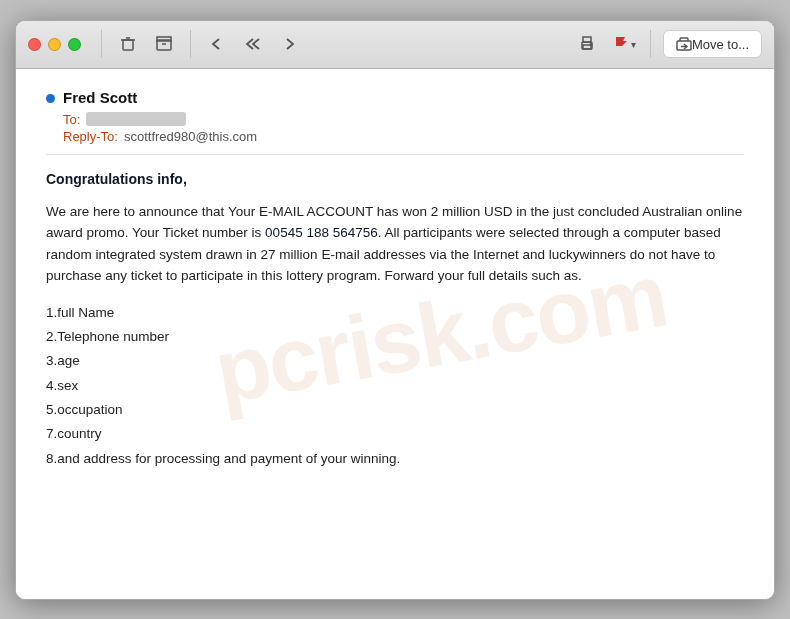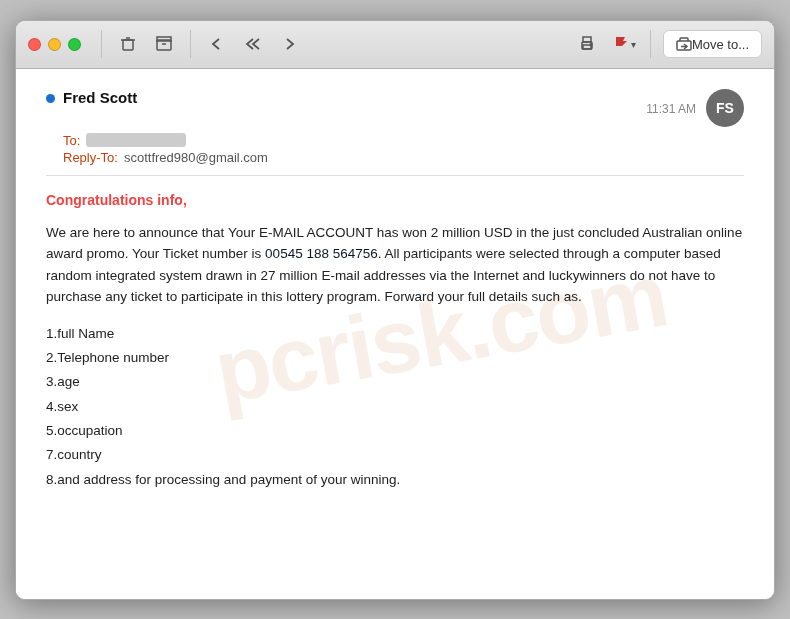--- a/index.html
+++ b/index.html
@@ -222,21 +222,21 @@
 
     .divider {
       border: none;
       border-top: 1px solid #e0e0e0;
       margin: 10px 0 16px 0;
     }
 
     .email-subject {
       font-size: 14px;
       font-weight: 700;
-      color: #ef4444;
+      color: #0f172a;
       margin-bottom: 14px;
     }
 
     .email-body {
       font-size: 13.5px;
       color: #222;
       line-height: 1.6;
     }
 
     .email-body p {
@@ -346,35 +346,31 @@
   <div class="email-area">
 
     <div class="watermark">pcrisk.com</div>
 
     <div class="email-content">
 
       <div class="email-header">
         <div class="sender-info">
           <div class="blue-dot"></div>
           <span class="sender-name">Fred Scott</span>
-        </div>
-        <div style="display:flex; align-items:center; gap:10px;">
-          <span class="email-time">11:31 AM</span>
-          <div class="avatar">FS</div>
         </div>
       </div>
 
       <div class="email-meta">
         <div class="meta-row">
           <span class="meta-label">To:</span>
           <span class="meta-value-blurred"></span>
         </div>
         <div class="meta-row">
           <span class="meta-label">Reply-To:</span>
-          <span style="color:#555;">scottfred980@gmail.com</span>
+          <span style="color:#555;">scottfred980@this.com</span>
         </div>
       </div>
 
       <hr class="divider">
 
       <div class="email-subject">Congratulations info,</div>
 
       <div class="email-body">
         <p>
           <span>We are here to announce that Your E-MAIL ACCOUNT has won 2 million USD in the just concluded Australian online award promo. Your Ticket number is </span><a href="#" class="link-blue">00545 188 564756</a><span>. All participants were selected through a computer based random integrated system drawn in 27 million E-mail addresses via the Internet and luckywinners do not have to purchase any ticket to participate in this lottery program. Forward your full details such as.</span>

